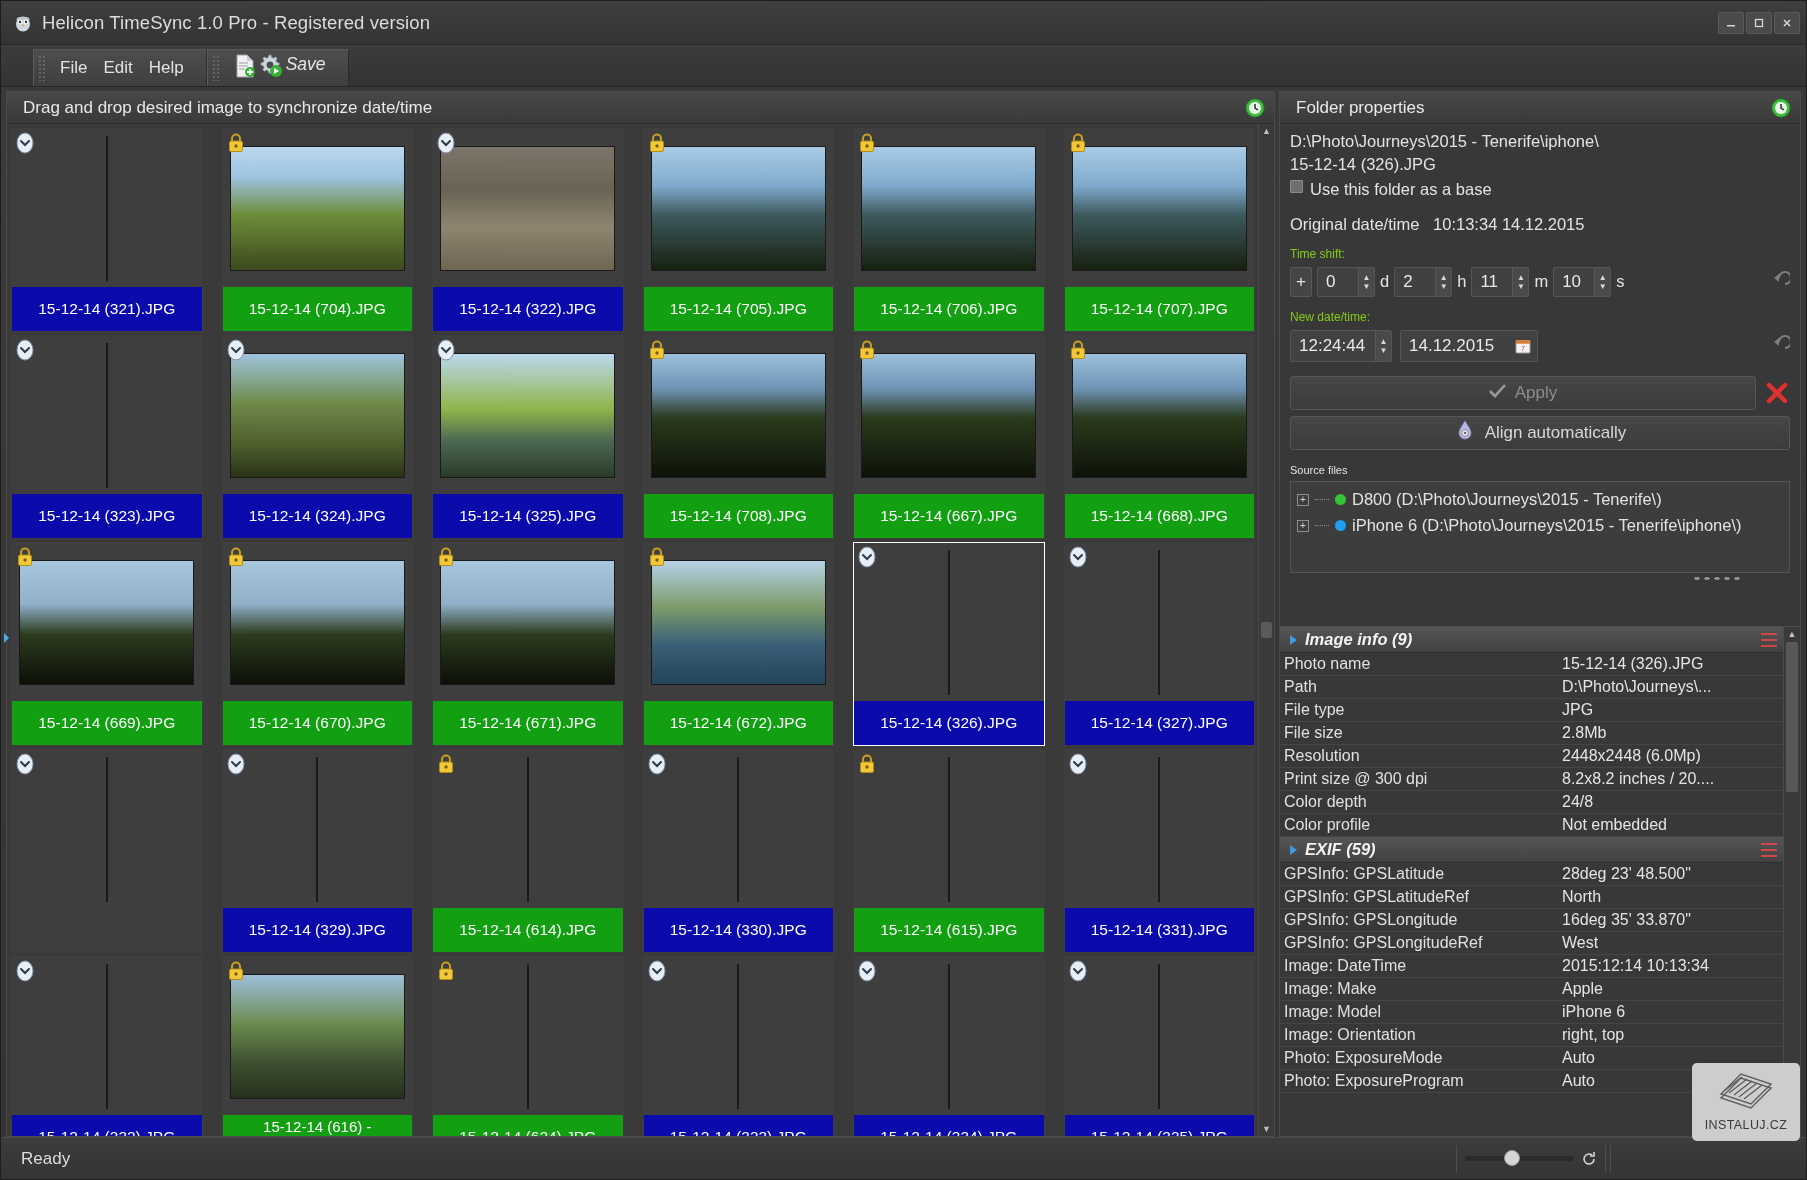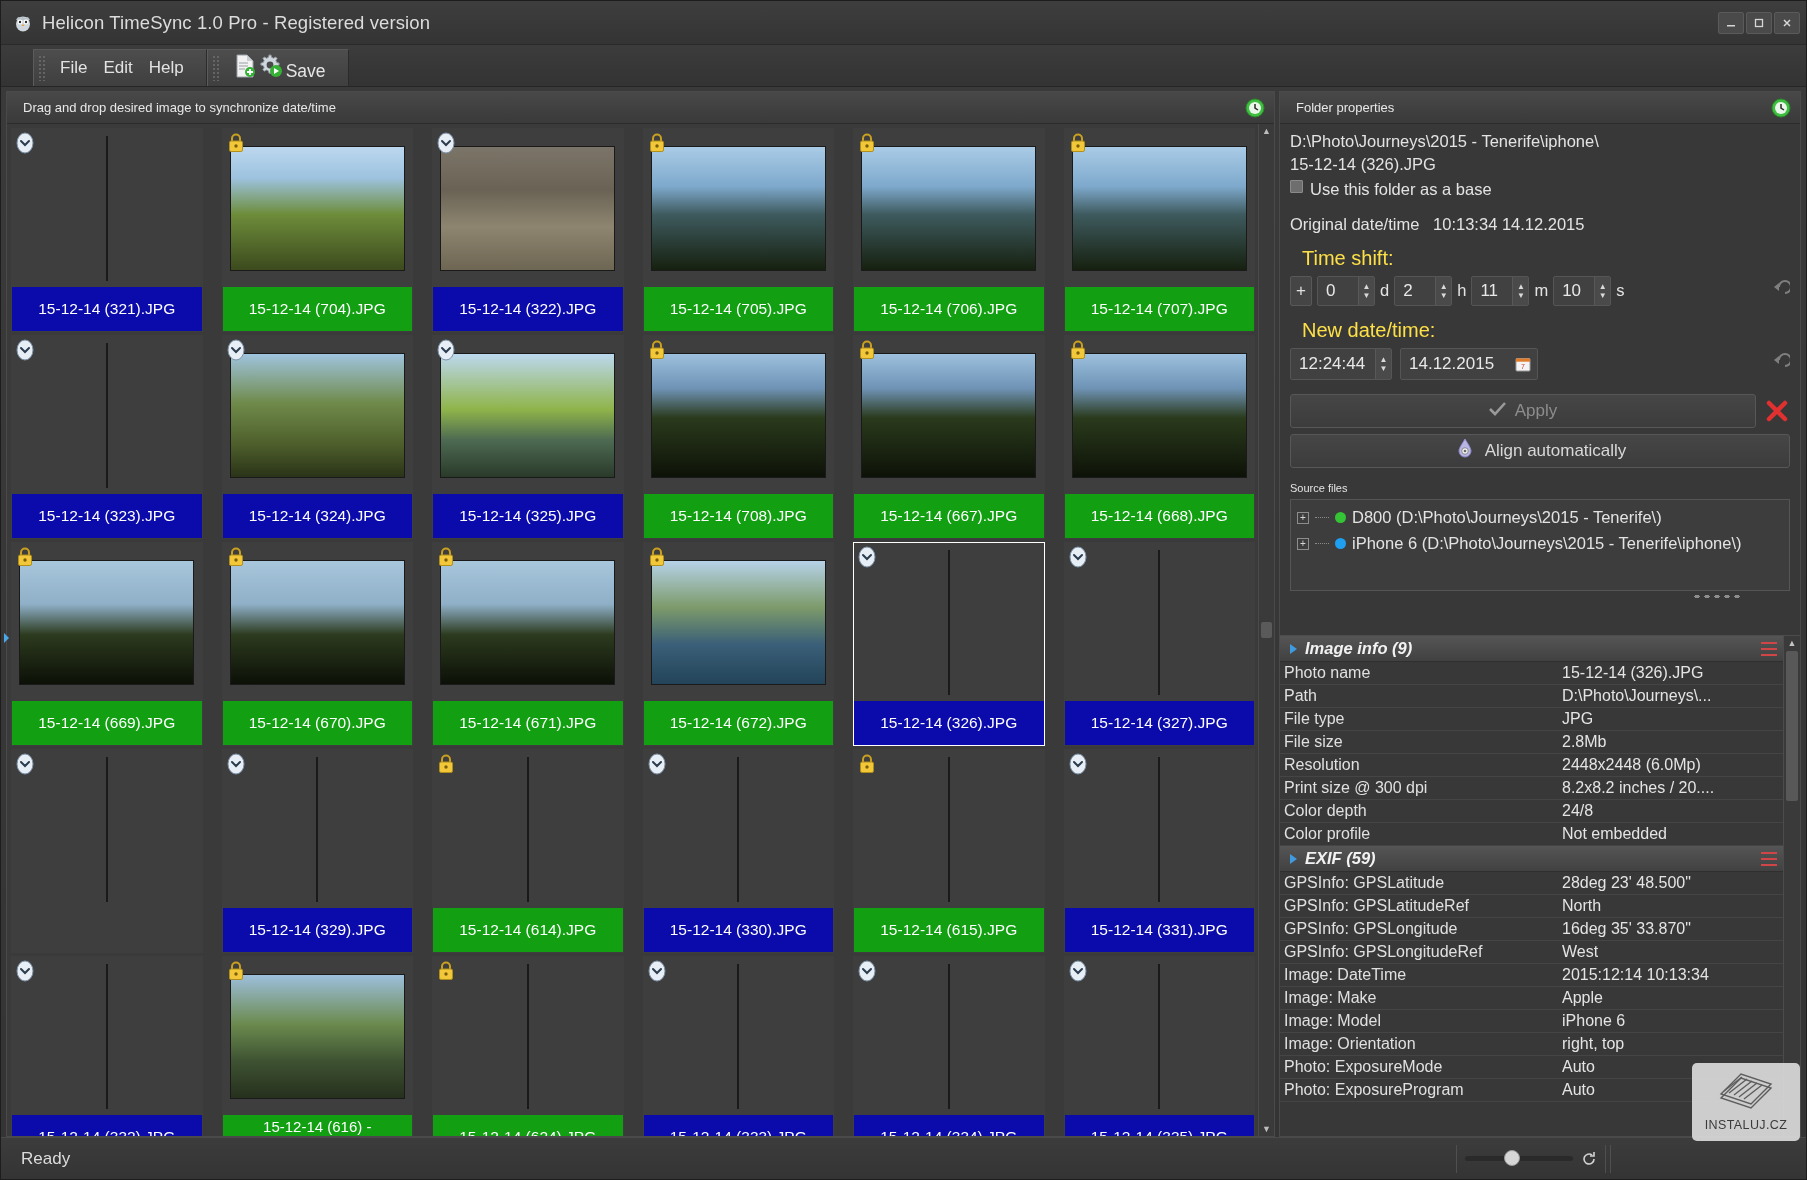--- a/index.html
+++ b/index.html
@@ -67,21 +67,21 @@
     width: 8px; height: 26px; margin-right: 6px;
     background-image: radial-gradient(#6a6a6a 38%, transparent 40%);
     background-size: 4px 4px;
     opacity: .85;
   }
   .menuitem {
     color: #e2e2e2; font-size: 17px; padding: 2px 8px;
     white-space: nowrap;
     text-align: center;
   }
-  .tbtn { display: flex; align-items: flex-end; gap: 3px; padding: 0 8px; }
+  .tbtn { display: flex; align-items: flex-start; gap: 3px; padding: 0 8px; font-style: italic; }
   .tbtn .lbl { color: #e6e6e6; font-size: 17.5px; }
 
   
   .body {
     flex: 1 1 auto; display: flex; min-height: 0;
     padding: 4px 5px 0 5px;
     gap: 0;
   }
 
   
@@ -91,21 +91,21 @@
     border: 1px solid #4a4a4a;
     background: #333;
   }
   .panel-head {
     height: 32px; flex: 0 0 32px;
     display: flex; align-items: center;
     padding: 0 8px 0 16px;
     background: linear-gradient(180deg,#484848 0%,#3a3a3a 100%);
     border-bottom: 1px solid #2c2c2c;
   }
-  .panel-head .t { color: #e8e8e8; font-size: 13px; }
+  .panel-head .t { color: #e8e8e8; font-size: 17px; }
   .panel-head .sp { margin-left: auto; }
   .clock-icon { width: 22px; height: 22px; }
 
   .grid-wrap {
     flex: 1 1 auto; position: relative; min-height: 0;
     background: #3a3a3a;
     display: flex;
   }
   .grid-scroll {
     flex: 1 1 auto; overflow: hidden; position: relative;
@@ -176,21 +176,21 @@
   }
   .rp-body { padding: 6px 10px 0 10px; display: flex; flex-direction: column; min-height:0; flex:1 1 auto;}
   .path-line { color: #e3e3e3; font-size: 16.5px; line-height: 1.38; }
   .chkline { display: flex; align-items: flex-start; gap: 7px; margin-top: 4px; }
   .chkbox {
     width: 13px; height: 13px; background: #6e6e6e;
     border: 1px solid #8a8a8a; border-radius: 1px;
   }
   .chkline span { color: #e3e3e3; font-size: 16.5px; }
   .origline { color: #e3e3e3; font-size: 16.5px; margin-top: 16px; }
-  .seclabel { color: #fde047; font-size: 20px; margin-top: 13px; margin-left: 12px; }
+  .seclabel { color: #84cc16; font-size: 12px; margin-top: 13px; }
 
   .shiftrow { display: flex; align-items: center; gap: 5px; margin-top: 6px; }
   .signbtn {
     width: 22px; height: 30px; background: #454545;
     border: 1px solid #585858; border-radius: 2px;
     color: #e0e0e0; font-size: 17px;
     display: flex; align-items: center; justify-content: center;
   }
   .spin {
     display: flex; align-items: stretch;

